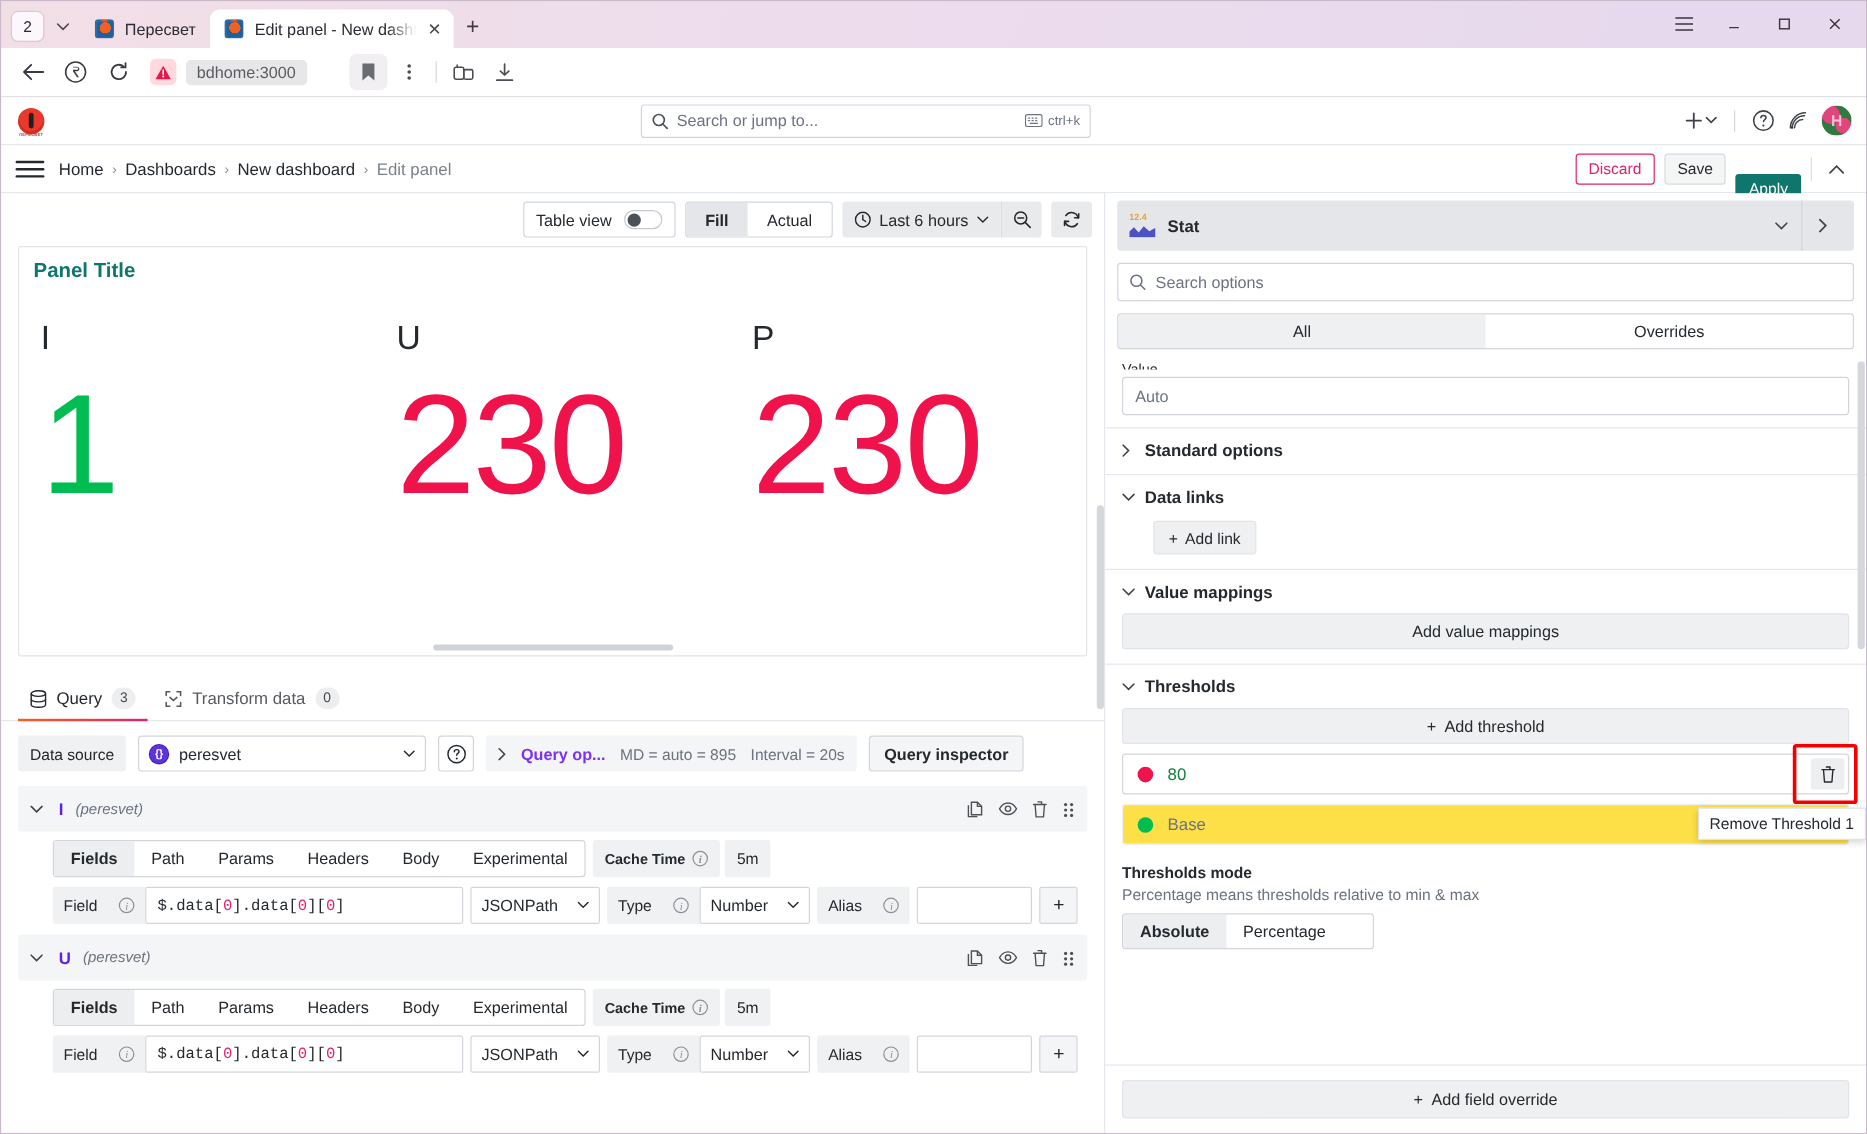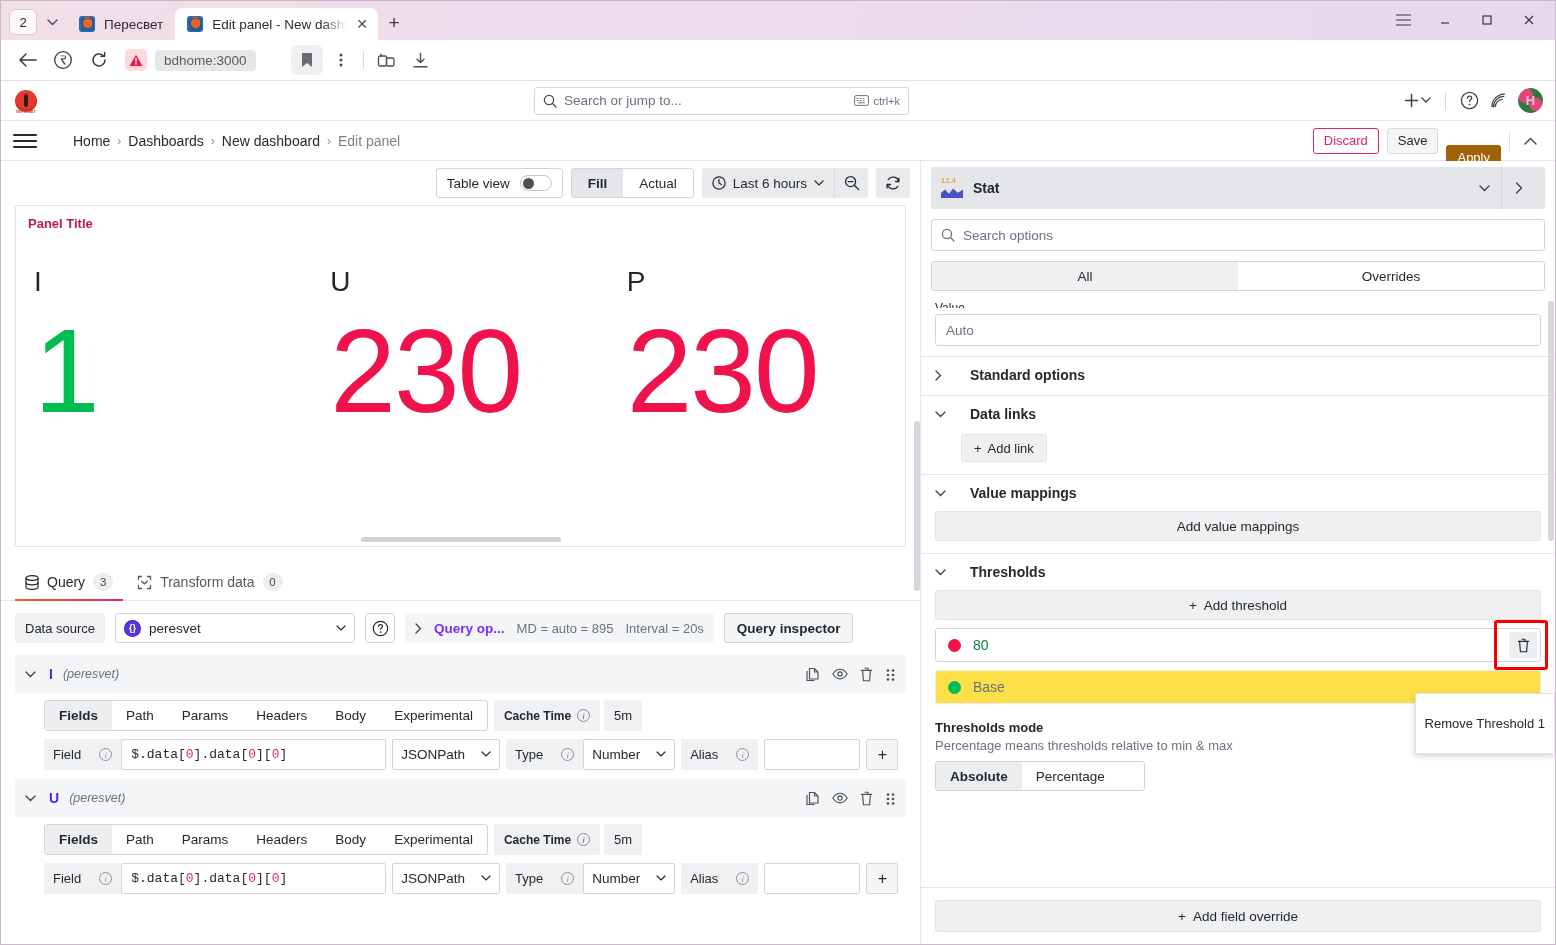--- a/index.html
+++ b/index.html
@@ -140,33 +140,33 @@
     content:"H"; position:absolute; inset:0; display:flex; align-items:center; justify-content:center;
     color:#f2c1d1; font-size:13px; font-weight:700;
   }
 
   .g-breadcrumbbar {
     height: 40px; flex: 0 0 40px; display: flex; align-items: center;
     padding: 0 12px; gap: 12px; border-bottom: 1px solid #e4e7eb;
   }
   .hamburger { width: 24px; height: 20px; display: flex; flex-direction: column; justify-content: center; gap: 4px; }
   .hamburger span { display: block; height: 2px; background: #24292e; border-radius: 1px; }
-  .crumbs { display: flex; align-items: center; gap: 7px; font-size: 14px; margin-left: 24px; }
+  .crumbs { display: flex; align-items: center; gap: 7px; font-size: 14px; }
   .crumbs a { color: #24292e; text-decoration: none; }
   .crumbs .sep { color: #8b9198; font-size: 12px; }
   .crumbs .cur { color: #7b828a; }
   .bc-right { margin-left: auto; display: flex; align-items: center; gap: 8px; }
   .btn {
     height: 26px; padding: 0 10px; border-radius: 3px; font-size: 13px;
     display: inline-flex; align-items: center; justify-content: center;
     border: 1px solid transparent; cursor: default; white-space: nowrap;
   }
   .btn-discard { color: #e0226e; border-color: #e0226e; background: #fff; }
   .btn-save { color: #24292e; background: #f4f5f5; border-color: #d8dade; }
-  .btn-apply { color: #fff; background: #a16207; margin-top: 34px; }
+  .btn-apply { color: #fff; background: #0f766e; margin-top: 34px; }
   .bc-div { width: 1px; height: 20px; background: #dcdfe3; }
   .caret-up { color: #3d4249; font-size: 13px; padding: 0 6px; }
 
   
   .g-body { flex: 1; display: flex; min-height: 0; }
   .left-pane { width: 920px; flex: 0 0 920px; display: flex; flex-direction: column; min-height: 0; border-right: 1px solid #e4e7eb; }
   .right-pane { flex: 1; display: flex; flex-direction: column; min-height: 0; background:#fff; }
 
   
   .viz-toolbar {
@@ -190,21 +190,21 @@
   }
   .zoom-btn { background: #e9eaec; border-radius: 0 3px 3px 0; width: 34px; display: flex; align-items: center; justify-content: center; border-left:1px solid #dadcdf;}
   .refresh-btn { width: 34px; height: 30px; background: #e9eaec; border-radius: 3px; display: flex; align-items: center; justify-content: center; }
 
   
   .panel-wrap { padding: 0 14px 0 14px; }
   .panel {
     height: 342px; border: 1px solid #e2e4e7; border-radius: 2px;
     background: #fff; position: relative; padding: 10px 12px;
   }
-  .panel-title { font-size: 13px; font-weight: 600; color: #be185d; }
+  .panel-title { font-size: 17px; font-weight: 600; color: #0f766e; }
   .stat-row { display: flex; position: absolute; left: 0; right: 0; top: 62px; }
   .stat-cell { flex: 1; padding-left: 18px; }
   .stat-name { font-size: 28px; color: #24292e; font-weight: 400; line-height: 1; }
   .stat-val {
     font-size: 118px; line-height: 1.05; font-weight: 500; margin-top: 14px;
     letter-spacing: -2px;
   }
   .panel-scroll {
     position: absolute; left: 50%; transform: translateX(-50%);
     bottom: 4px; width: 200px; height: 5px; border-radius: 3px; background: #cfd2d6;
@@ -304,21 +304,21 @@
   .opt-search span { font-size: 13.5px; color: #6b7280; }
   .all-over {
     margin: 10px 10px 0 10px; height: 30px; border: 1px solid #d2d6dc; border-radius: 3px;
     display: flex; overflow: hidden;
   }
   .all-over div { flex: 1; display: flex; align-items: center; justify-content: center; font-size: 13.5px; color: #24292e; }
   .all-over div.on { background: #eff0f2; font-weight: 500; }
 
   .opt-scroll { flex: 1; overflow: hidden; margin-top: 10px; position: relative; }
   .opt-section { border-top: 1px solid #e4e7eb; padding: 10px 14px 12px 14px; }
-  .sec-head { display: flex; align-items: center; gap: 26px; font-size: 14px; font-weight: 600; color: #24292e; }
+  .sec-head { display: flex; align-items: center; gap: 10px; font-size: 14px; font-weight: 600; color: #24292e; }
   .sec-caret { font-size: 11px; color: #3d4249; width: 9px; }
   .auto-input {
     margin: 6px 14px 10px 14px; height: 32px; border: 1px solid #d2d6dc; border-radius: 3px;
     display: flex; align-items: center; padding: 0 10px; font-size: 13.5px; color: #6b7280; background: #fff;
   }
   .clipped-label {
     margin: 0 14px; font-size: 12px; color: #24292e; height: 7px; overflow: hidden;
   }
   .wide-btn {
     margin-top: 10px; height: 30px; background: #eff0f2; border: 1px solid #e2e4e7; border-radius: 3px;
@@ -342,21 +342,21 @@
     position: absolute; right: 3px; top: 3px; width: 28px; height: 26px;
     background: #eceef0; border-radius: 2px; display: flex; align-items: center; justify-content: center;
   }
   .hl-box {
     position: absolute; right: -8px; top: -9px; width: 54px; height: 50px;
     border: 3px solid #f50000; border-radius: 3px; pointer-events: none;
   }
   .tooltip {
     position: absolute; right: -15px; top: 44px; background: #fff;
     border: 1px solid #e0e2e5; box-shadow: 0 2px 6px rgba(0,0,0,.18);
-    padding: 22px 9px; font-size: 13px; color: #24292e; white-space: nowrap; z-index: 20; margin-top: 20px;
+    padding: 5px 9px; font-size: 13px; color: #24292e; white-space: nowrap; z-index: 20;
   }
   .thr-mode-title { margin-top: 16px; font-size: 13px; font-weight: 700; color: #24292e; }
   .thr-mode-sub { margin-top: 3px; font-size: 13px; color: #6b7280; }
   .abs-pct { margin-top: 8px; width: 210px; height: 30px; border: 1px solid #d2d6dc; border-radius: 3px; display: flex; overflow: hidden; }
   .abs-pct div { display: flex; align-items: center; justify-content: center; font-size: 13.5px; color: #24292e; padding: 0 14px; }
   .abs-pct div.on { background: #eceef0; font-weight: 600; }
   .field-override { border-top: 1px solid #e4e7eb; padding: 12px 14px; }
 
   .opt-scrollbar { position: absolute; right: 1px; top: 0; width: 6px; height: 240px; background: #d4d7db; border-radius: 3px; }
   .left-scrollbar { position: absolute; right: 0; top: 260px; width: 6px; height: 170px; background: #d4d7db; border-radius: 3px;}

